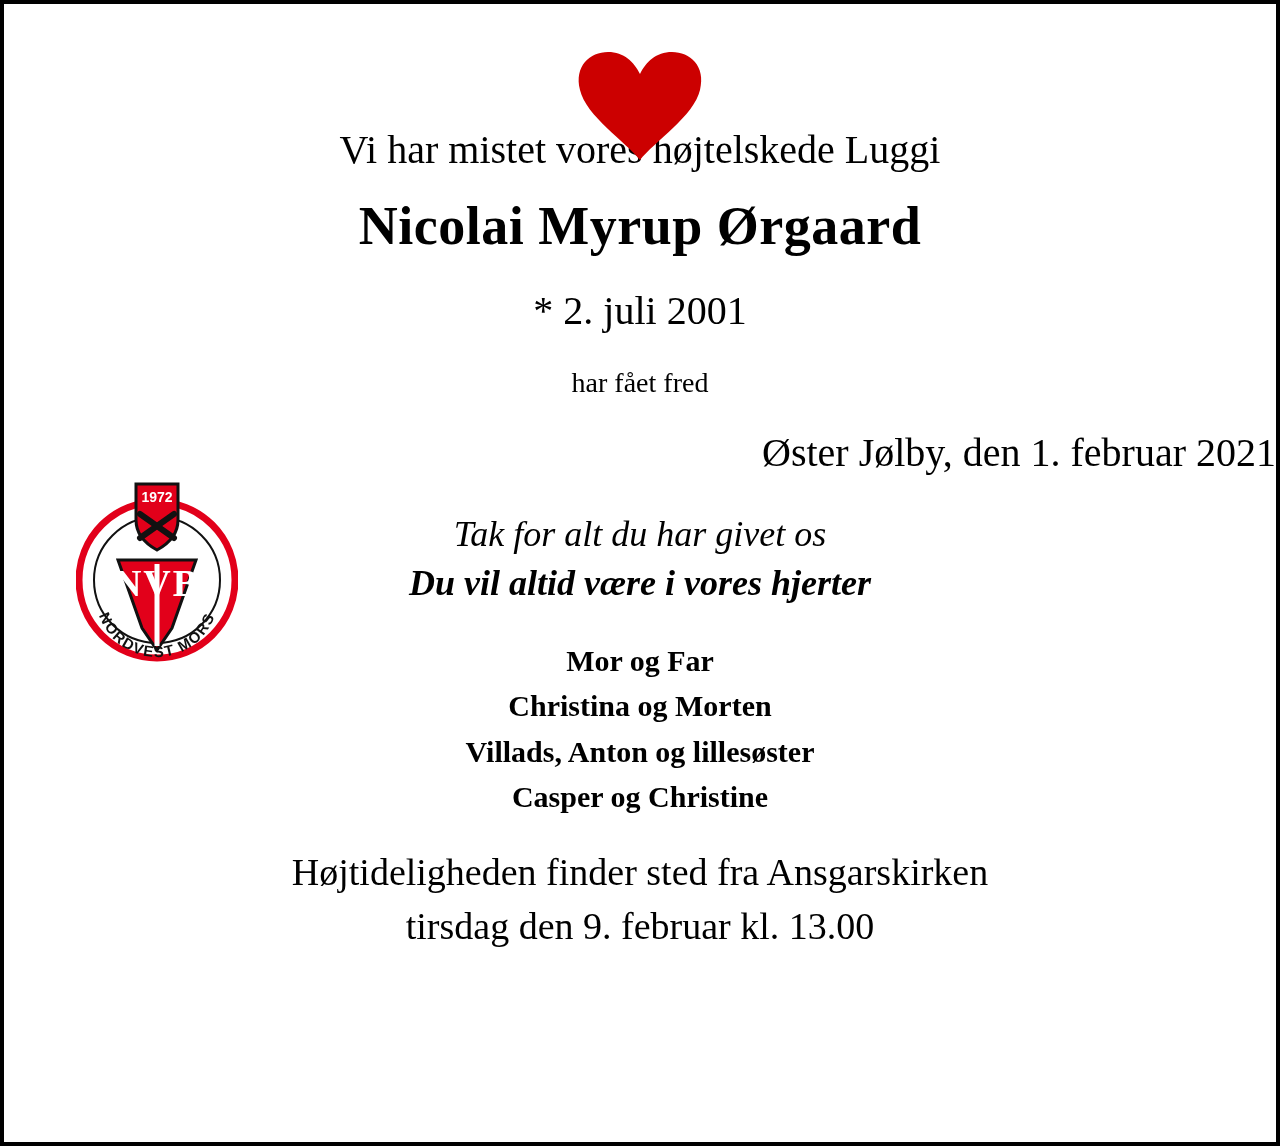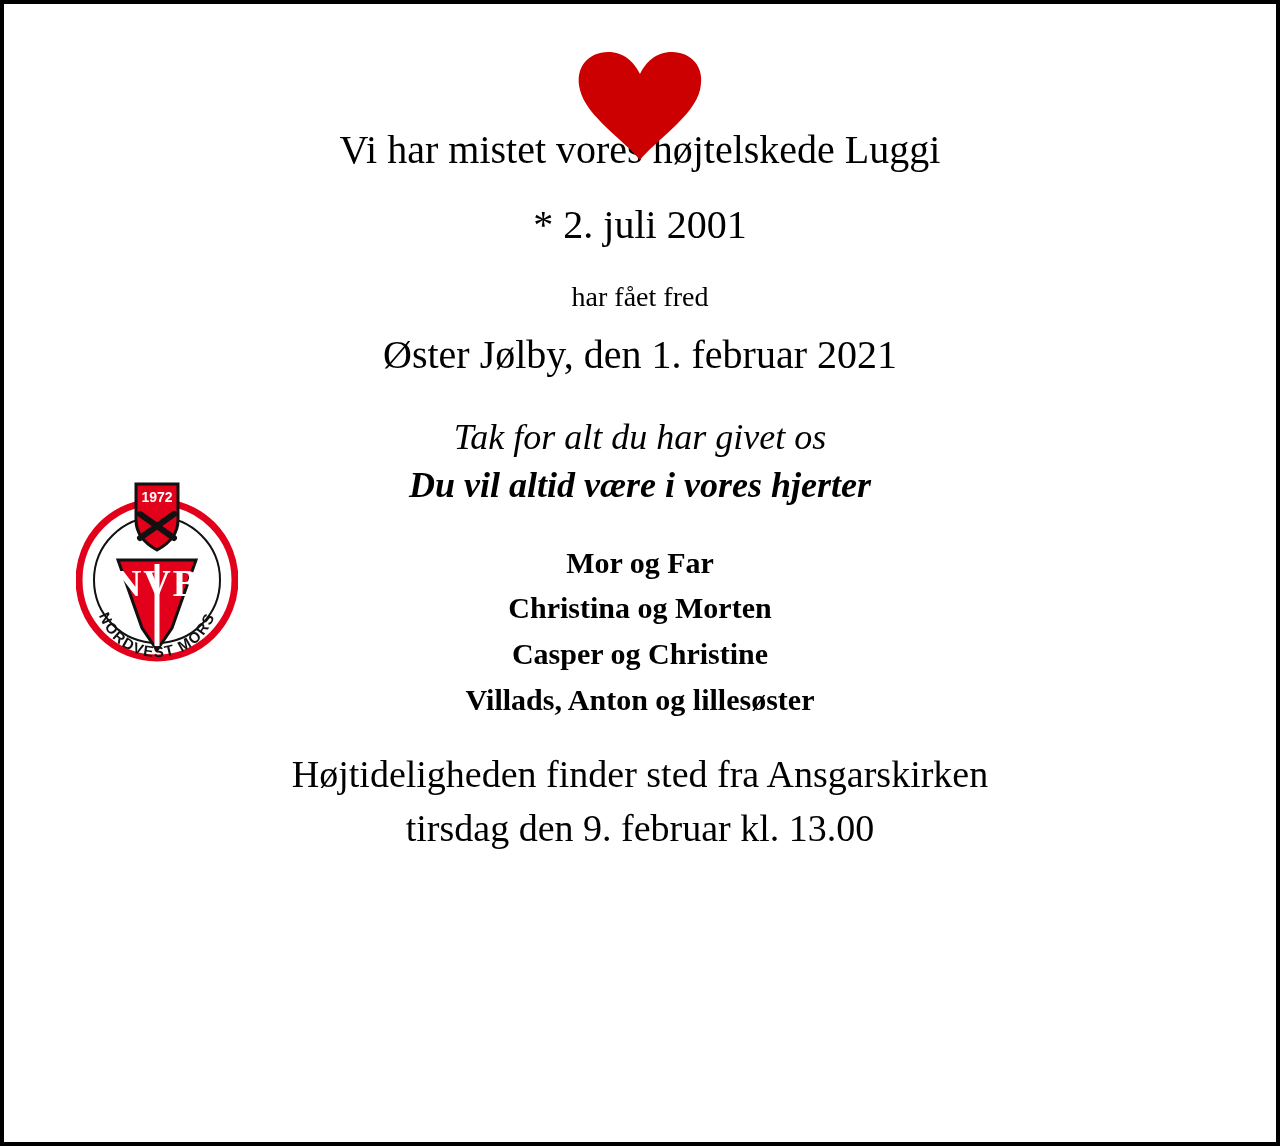--- a/index.html
+++ b/index.html
@@ -61,21 +61,22 @@
   .l-born {
     font-size: 40px;
     margin-top: 28px;
   }
   .l-peace {
     font-size: 28px;
     margin-top: 32px;
   }
   .l-place {
     font-size: 40px;
-    margin-top: 18px;
+    margin-top: 30px;
+    text-align: right;
   }
   .l-verse {
     font-size: 36px;
     font-style: italic;
     margin-top: 34px;
     line-height: 1.35;
   }
   .l-verse .v2 { display: block; font-weight: bold; }
   .survivors {
     margin-top: 30px;
@@ -110,37 +111,38 @@
     <div class="heart-wrap">
       <div class="heart">
         <svg width="132" height="112" viewBox="0 0 132 112" xmlns="http://www.w3.org/2000/svg" aria-hidden="true">
           <path d="M66 110 C 52 92, 12 66, 6 40 C 0 16, 16 2, 34 2 C 50 2, 60 12, 66 24 C 72 12, 82 2, 98 2 C 116 2, 132 16, 126 40 C 120 66, 80 92, 66 110 Z" fill="#CC0000"></path>
         </svg>
       </div>
     </div>
 
     <div class="line l-intro">Vi har mistet vores højtelskede Luggi</div>
 
+    <div class="line l-name">Nicolai Myrup Ørgaard</div>
 
     <div class="line l-born">* 2. juli 2001</div>
 
     <div class="line l-peace">har fået fred</div>
 
     <div class="line l-place">Øster Jølby, den 1. februar 2021</div>
 
     <div class="line l-verse">
       <span class="v1">Tak for alt du har givet os</span>
       <span class="v2">Du vil altid være i vores hjerter</span>
     </div>
 
     <div class="survivors">
       <span>Mor og Far</span>
       <span>Christina og Morten</span>
+      <span>Villads, Anton og lillesøster</span>
       <span>Casper og Christine</span>
-      <span>Villads, Anton og lillesøster</span>
     </div>
 
     <div class="l-service">
       <span>Højtideligheden finder sted fra Ansgarskirken</span>
       <span>tirsdag den 9. februar kl. 13.00</span>
     </div>
 
     <div class="club-logo">
       <svg width="162" height="204" viewBox="0 0 162 204" xmlns="http://www.w3.org/2000/svg" aria-hidden="true">
 

